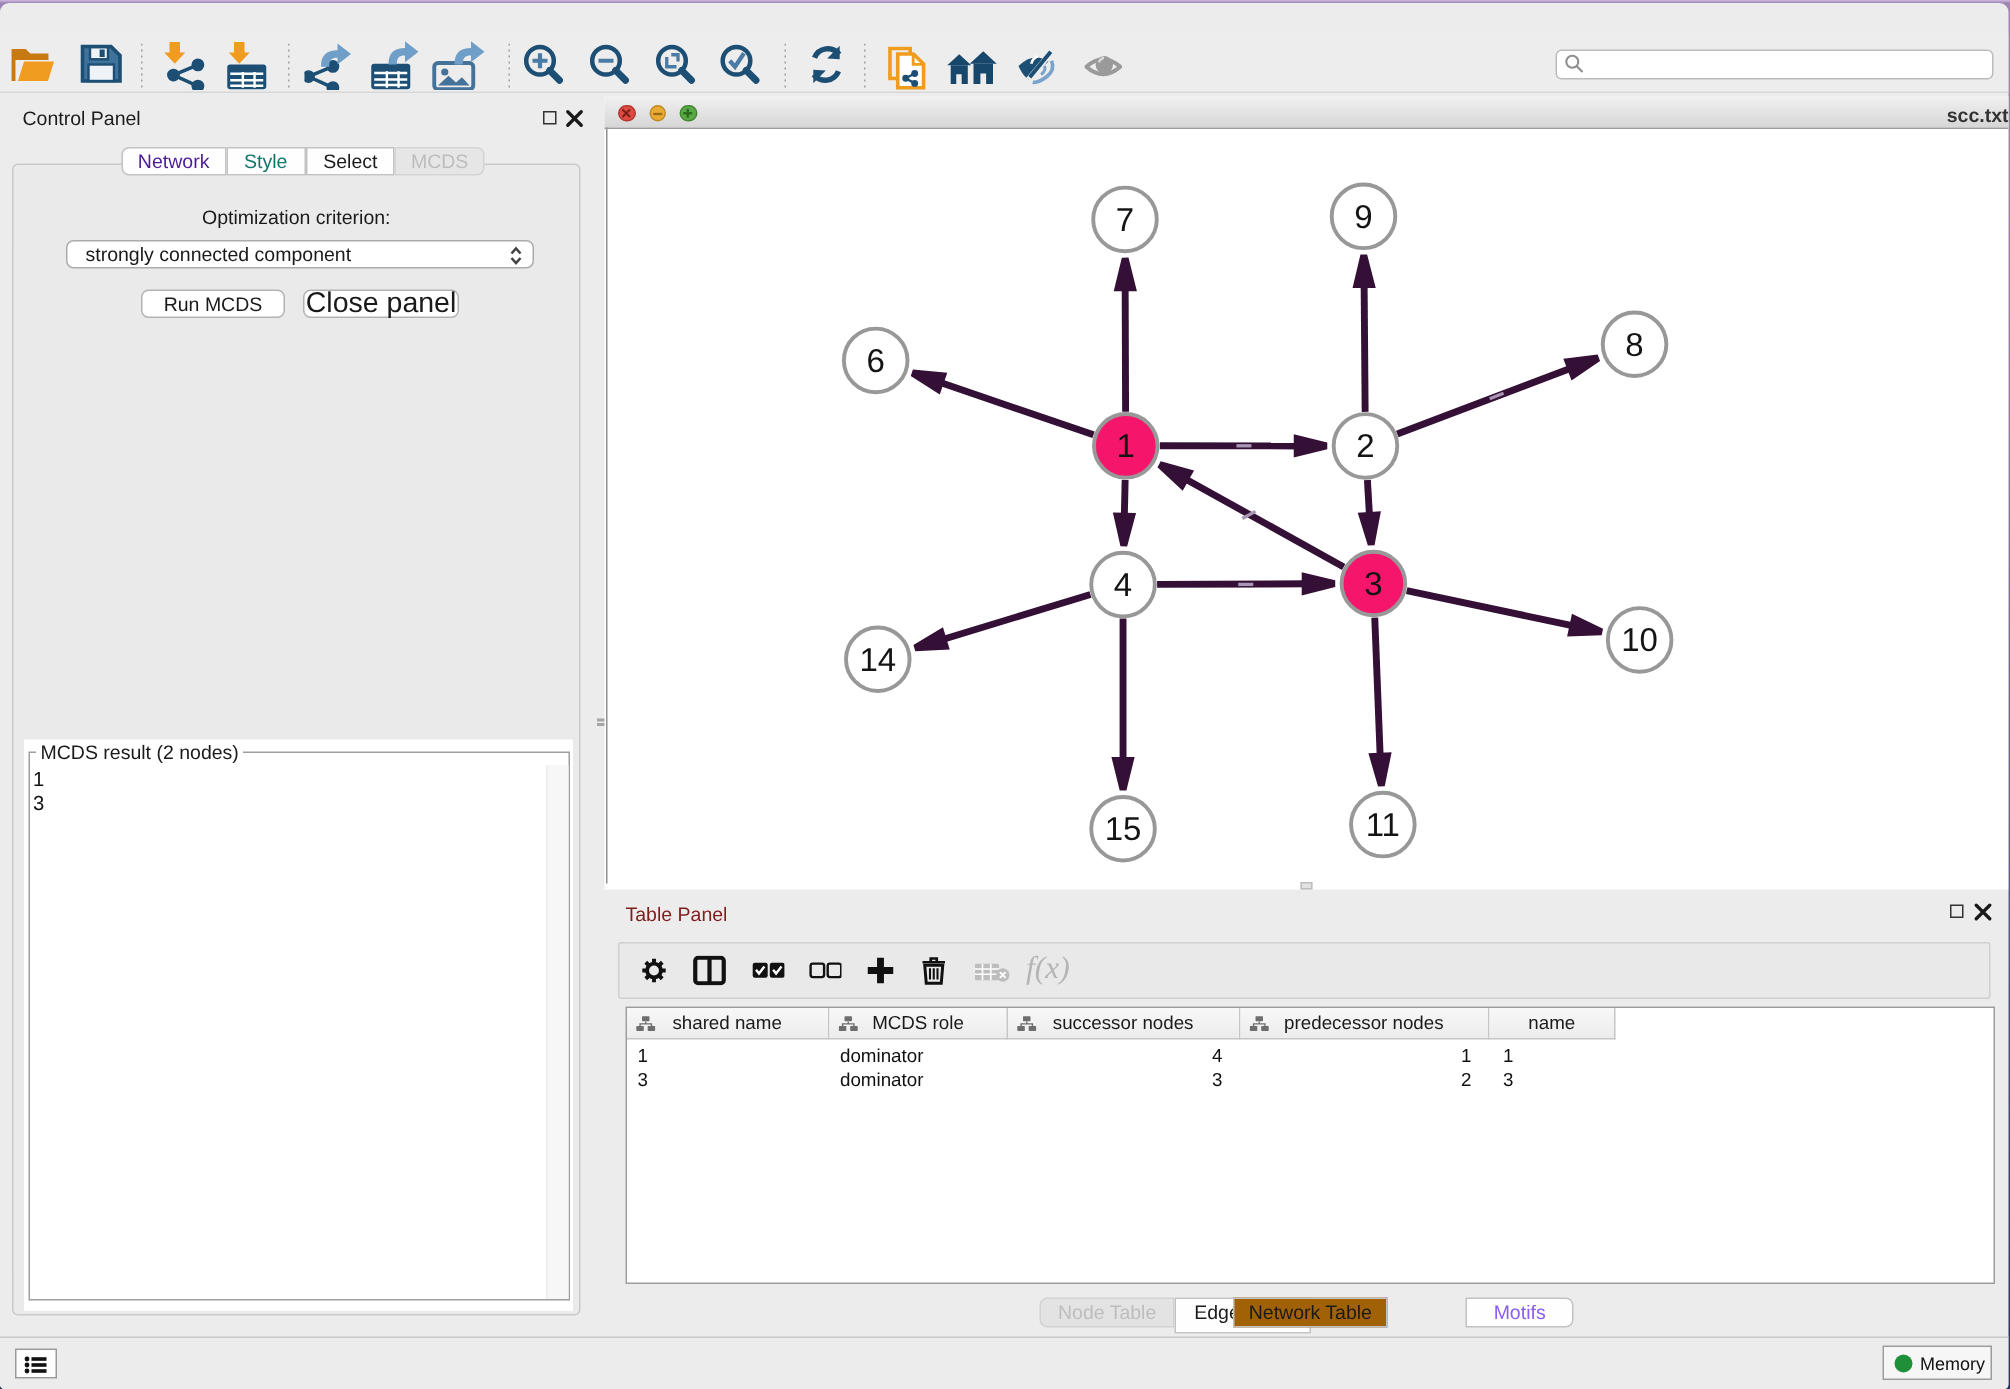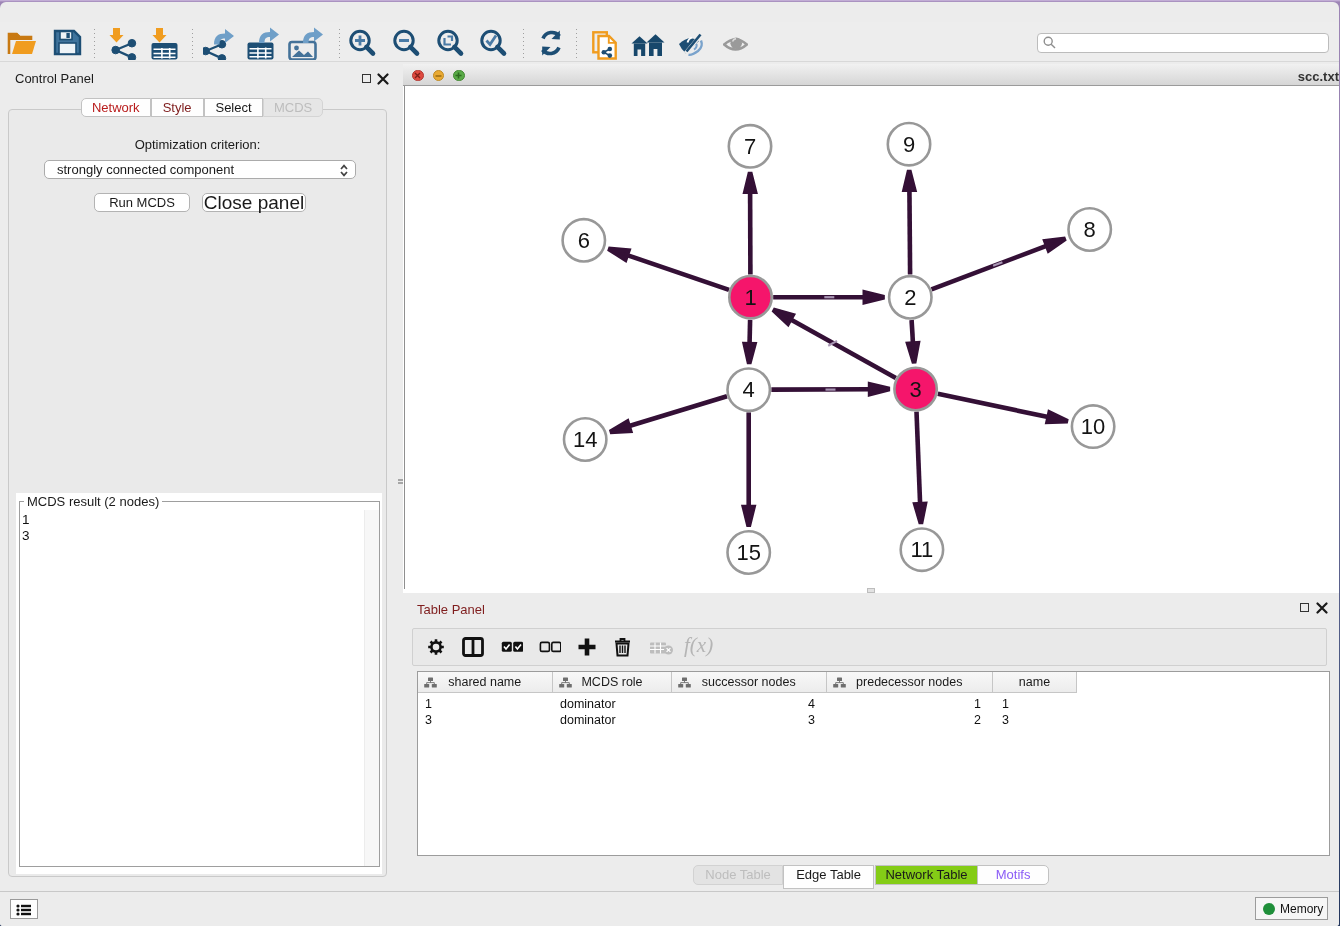--- a/index.html
+++ b/index.html
@@ -133,22 +133,22 @@
         <path d="M8.2 8.2 L12 12" stroke="#8e8e8e" stroke-width="1.4"></path>
       </svg>
     </div>
 
   <div class="abs" style="left:15px;top:69px;font-size:13px;color:#1c1c1c;">Control Panel</div>
   <div class="abs" style="left:362px;top:72px;width:9px;height:9px;border:1.6px solid #333;"></div>
   <svg class="abs" style="left:377px;top:71px;" width="12" height="12">
       <path d="M1.5 1.5 L10.5 10.5 M10.5 1.5 L1.5 10.5" stroke="#1a1a1a" stroke-width="2.2" stroke-linecap="round"></path>
     </svg>
   <div class="abs" style="left:8px;top:107px;width:379px;height:768px;border:1px solid #c9c9c9;border-radius:4px;background:#eaeaea;"></div>
-  <div class="abs" style="left:81px;top:96px;width:69.5px;height:19px;background:#fefefe;border:1px solid #c2c2c2;border-radius:5px 0 0 5px;font-size:13px;color:#b91c1c;text-align:center;line-height:18px;">Network</div>
-<div class="abs" style="left:150.5px;top:96px;width:53.30000000000001px;height:19px;background:#fefefe;border:1px solid #c2c2c2;font-size:13px;color:#7f1d1d;text-align:center;line-height:18px;">Style</div>
+  <div class="abs" style="left:81px;top:96px;width:69.5px;height:19px;background:#fefefe;border:1px solid #c2c2c2;border-radius:5px 0 0 5px;font-size:13px;color:#4c1d95;text-align:center;line-height:18px;">Network</div>
+<div class="abs" style="left:150.5px;top:96px;width:53.30000000000001px;height:19px;background:#fefefe;border:1px solid #c2c2c2;font-size:13px;color:#0f766e;text-align:center;line-height:18px;">Style</div>
 <div class="abs" style="left:203.8px;top:96px;width:59.5px;height:19px;background:#fefefe;border:1px solid #c2c2c2;font-size:13px;color:#1a1a1a;text-align:center;line-height:18px;">Select</div>
 <div class="abs" style="left:263.3px;top:96px;width:59.599999999999966px;height:19px;background:#e6e6e6;border:1px solid #d4d4d4;border-radius:0 5px 5px 0;font-size:13px;color:#bdbdbd;text-align:center;line-height:18px;">MCDS</div>
   <div class="abs" style="left:8px;top:135px;width:379px;text-align:center;font-size:13px;color:#1a1a1a;">Optimization criterion:</div>
   <div class="abs" style="left:44px;top:158px;width:312px;height:19px;background:#fff;border:1px solid #ababab;border-radius:5px;font-size:13px;color:#1a1a1a;line-height:17px;padding-left:12px;">strongly connected component
     <svg class="abs" style="right:6px;top:3px;" width="10" height="13">
         <path d="M2 5 L5 1.6 L8 5" fill="none" stroke="#444" stroke-width="1.7"></path>
         <path d="M2 8 L5 11.4 L8 8" fill="none" stroke="#444" stroke-width="1.7"></path>
       </svg>
   </div>
   <div class="abs" style="left:94px;top:191px;width:96px;height:19px;background:#fff;border:1px solid #b3b3b3;border-radius:5px;font-size:13px;color:#1a1a1a;text-align:center;line-height:17px;">Run MCDS</div>
@@ -319,21 +319,21 @@
 <div class="abs" style="left:672px;top:695px;width:143px;text-align:right;font-size:12.5px;color:#111;">4</div>
 <div class="abs" style="left:826px;top:695px;width:155px;text-align:right;font-size:12.5px;color:#111;">1</div>
 <div class="abs" style="left:1002px;top:695px;font-size:12.5px;color:#111;">1</div>
 <div class="abs" style="left:425px;top:711px;font-size:12.5px;color:#111;">3</div>
 <div class="abs" style="left:560px;top:711px;font-size:12.5px;color:#111;">dominator</div>
 <div class="abs" style="left:672px;top:711px;width:143px;text-align:right;font-size:12.5px;color:#111;">3</div>
 <div class="abs" style="left:826px;top:711px;width:155px;text-align:right;font-size:12.5px;color:#111;">2</div>
 <div class="abs" style="left:1002px;top:711px;font-size:12.5px;color:#111;">3</div>
   <div class="abs" style="left:693.2px;top:863px;width:89.79999999999995px;height:19.5px;background:#e3e3e3;border:1px solid #d2d2d2;border-radius:5px 0 0 5px;font-size:13px;color:#bdbdbd;text-align:center;line-height:18px;">Node Table</div>
 <div class="abs" style="left:783px;top:863px;width:91.20000000000005px;height:24px;background:#fefefe;border:1px solid #c2c2c2;font-size:13px;color:#1a1a1a;text-align:center;line-height:18px;">Edge Table</div>
-<div class="abs" style="left:875px;top:863px;width:103.09999999999991px;height:19.5px;background:#84cc16;border:1px solid #c2c2c2;font-size:13px;color:#1a1a1a;text-align:center;line-height:18px;">Network Table</div>
+<div class="abs" style="left:822px;top:863px;width:103.09999999999991px;height:19.5px;background:#a16207;border:1px solid #c2c2c2;font-size:13px;color:#1a1a1a;text-align:center;line-height:18px;">Network Table</div>
 <div class="abs" style="left:977.3px;top:863px;width:71.60000000000014px;height:19.5px;background:#fefefe;border:1px solid #c2c2c2;border-radius:0 5px 5px 0;font-size:13px;color:#8b5cf6;text-align:center;line-height:18px;">Motifs</div>
 
   <div class="abs" style="left:0;top:889px;width:1339px;height:35px;border-top:1px solid #c8c8c8;background:#ececec;"></div>
   <div class="abs" style="left:10px;top:897px;width:28px;height:20px;background:#fdfdfd;border:1px solid #9a9a9a;">
     <svg class="abs" style="left:5px;top:3.5px;" width="16" height="12">
       <circle cx="2" cy="2" r="1.6" fill="#111"></circle>
         <circle cx="2" cy="6" r="1.6" fill="#111"></circle>
         <circle cx="2" cy="10" r="1.6" fill="#111"></circle>
       <rect x="5" y="0.8" width="10" height="2.4" fill="#111"></rect>
         <rect x="5" y="4.8" width="10" height="2.4" fill="#111"></rect>

